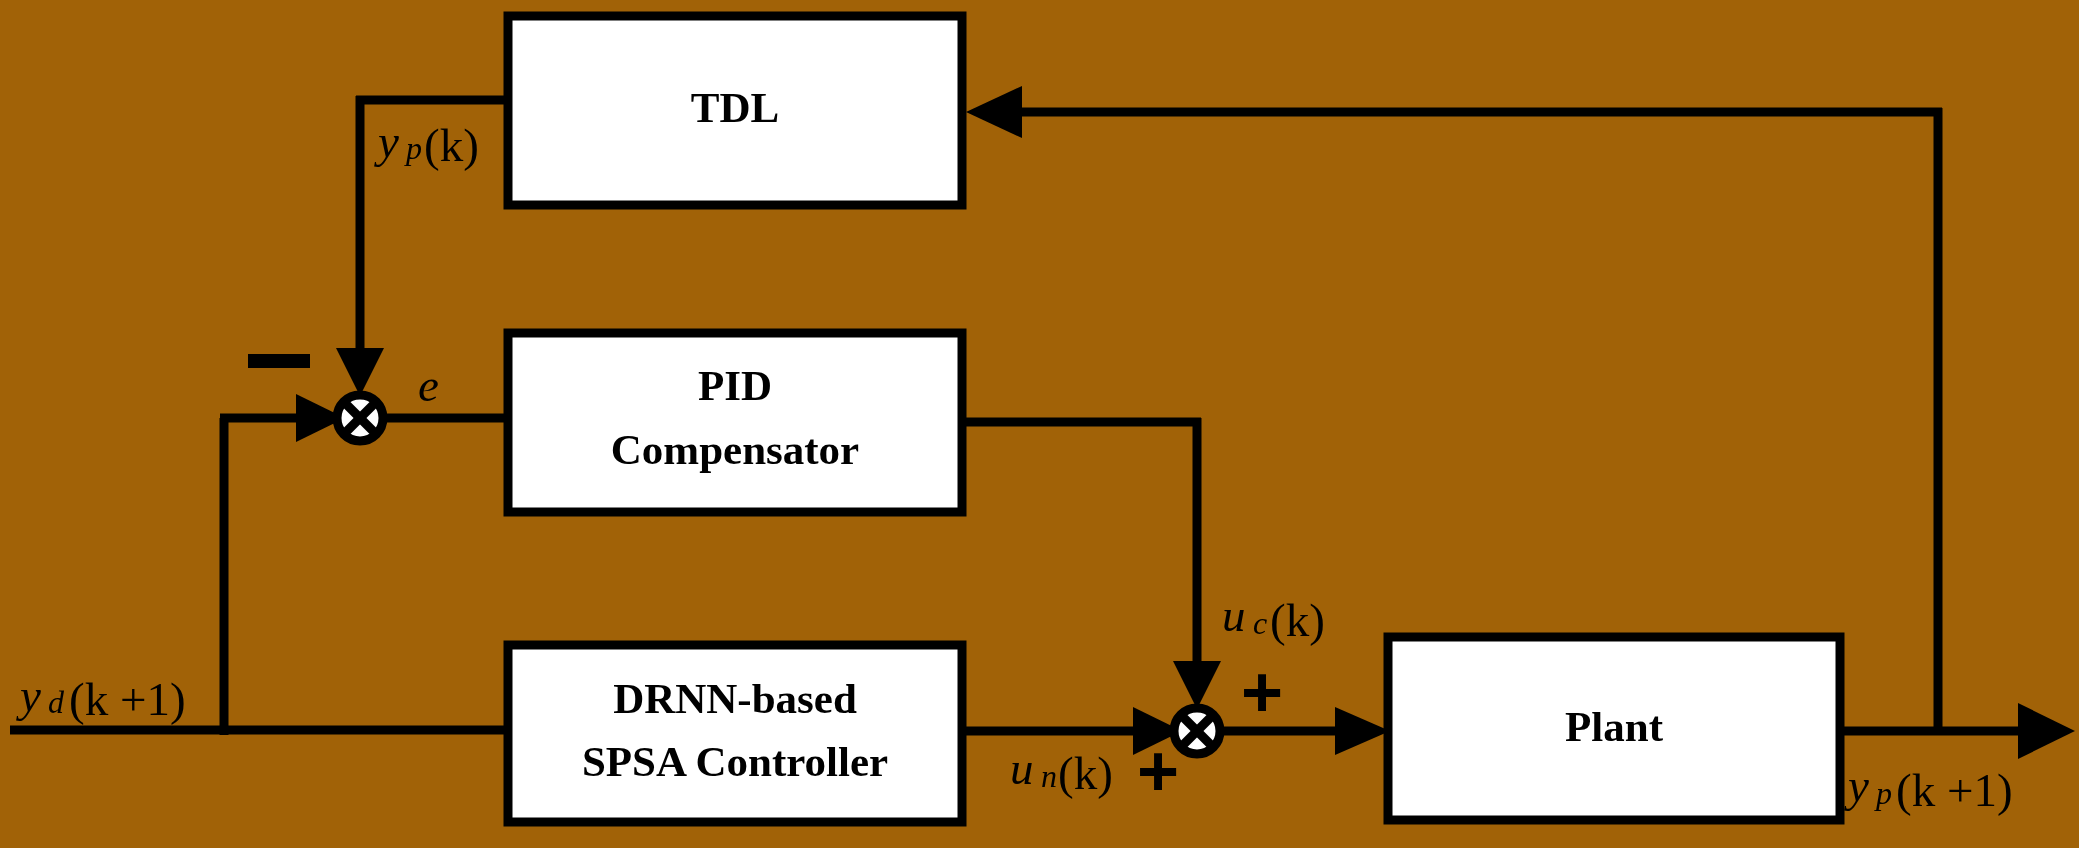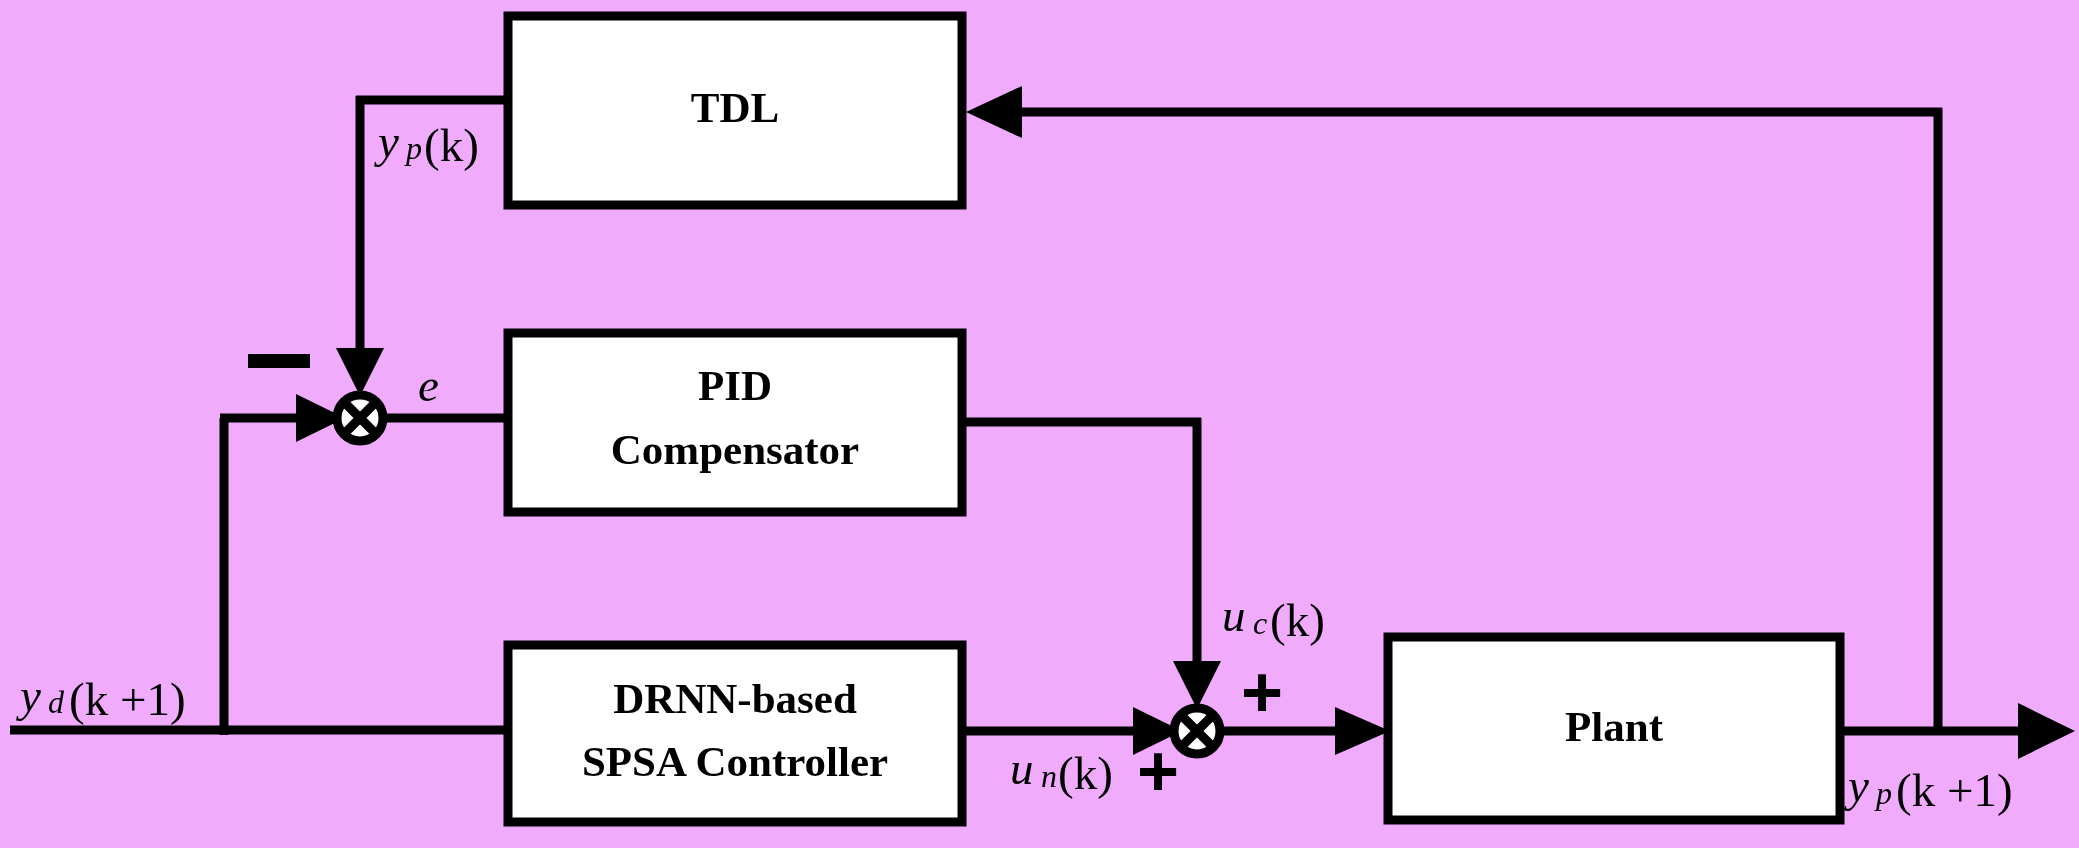--- a/index.html
+++ b/index.html
@@ -10,21 +10,21 @@
   body {
     width: 2079px;
     height: 848px;
     font-family: "Liberation Serif", "DejaVu Serif", serif;
     overflow: hidden;
   }
   #diagram-root {
     position: relative;
     width: 2079px;
     height: 848px;
-    background: #f0abfc;
+    background: #a16207;
   }
   svg#block-diagram {
     display: block;
     width: 2079px;
     height: 848px;
   }
   .blk-rect {
     fill: #ffffff;
     stroke: #000000;
     stroke-width: 9;

